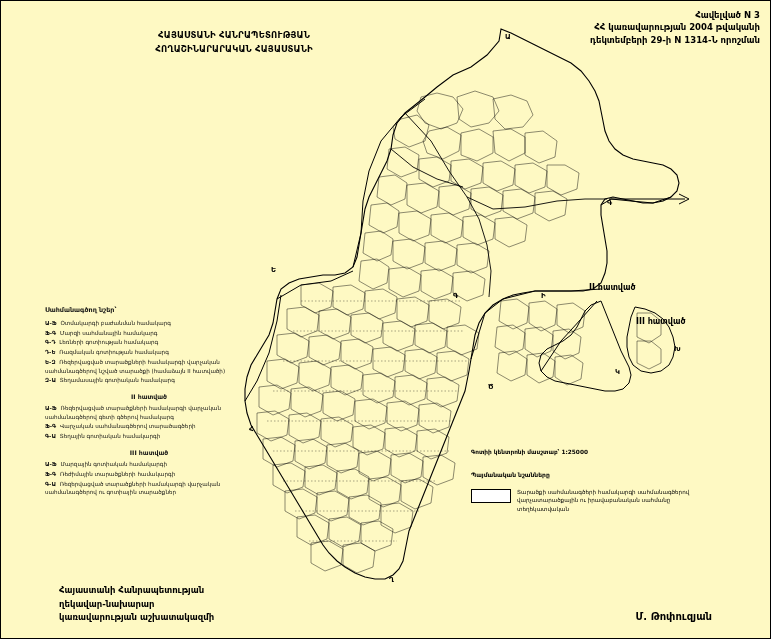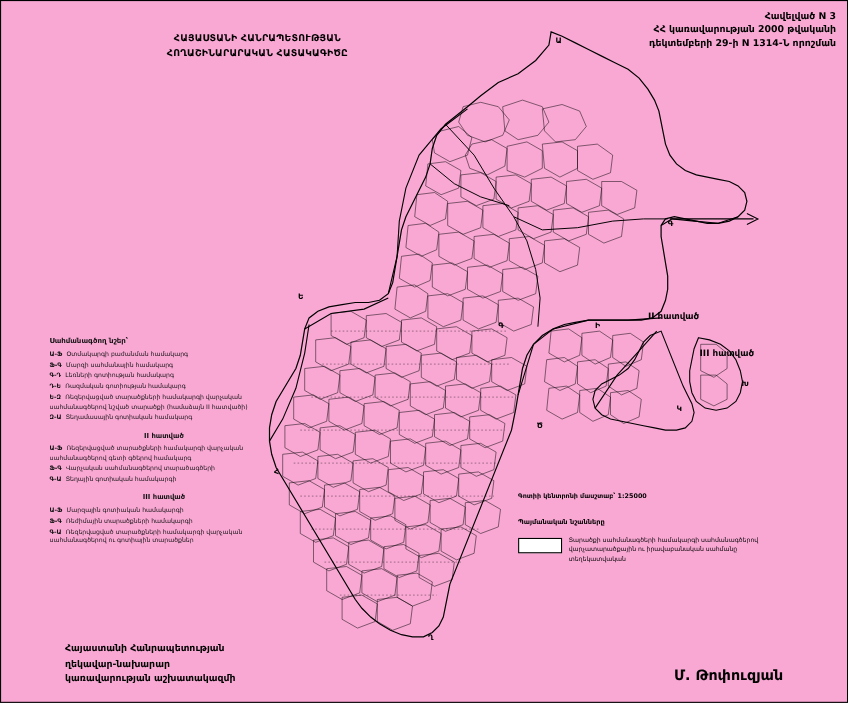--- a/index.html
+++ b/index.html
@@ -8,21 +8,21 @@
     background: #ffffff;
   }
   body {
     font-family: "DejaVu Sans", "Liberation Sans", sans-serif;
     color: #000000;
   }
   #page {
     position: relative;
     width: 771px;
     height: 639px;
-    background: #f9a8d4;
+    background: #fef9c3;
     border: 1px solid #000000;
     box-sizing: border-box;
     overflow: hidden;
   }
 
   
   .doc-ref {
     position: absolute;
     top: 8px;
     right: 10px;
@@ -139,21 +139,21 @@
     bottom: 14px;
     font-size: 8.5px;
     font-weight: bold;
     line-height: 1.55;
     width: 260px;
   }
   .footer-right {
     position: absolute;
     right: 58px;
     bottom: 16px;
-    font-size: 13px;
+    font-size: 10px;
     font-weight: bold;
     text-align: right;
   }
 
   
   #map-svg {
     position: absolute;
     left: 0;
     top: 0;
     width: 771px;
@@ -161,27 +161,27 @@
     pointer-events: none;
   }
 </style>
 </head>
 <body>
 
 <div id="page">
 
   <div class="doc-ref">
     <div>Հավելված N 3</div>
-    <div>ՀՀ կառավարության 2000 թվականի</div>
+    <div>ՀՀ կառավարության 2004 թվականի</div>
     <div>դեկտեմբերի 29-ի N 1314-Ն որոշման</div>
   </div>
 
   <div class="map-title">
     <div>ՀԱՅԱՍՏԱՆԻ ՀԱՆՐԱՊԵՏՈՒԹՅԱՆ</div>
-    <div>ՀՈՂԱՇԻՆԱՐԱՐԱԿԱՆ ՀԱՏԱԿԱԳԻԾԸ</div>
+    <div>ՀՈՂԱՇԻՆԱՐԱՐԱԿԱՆ ՀԱՅԱՍՏԱՆԻ</div>
   </div>
 
   <svg id="map-svg" viewBox="0 0 771 639" xmlns="http://www.w3.org/2000/svg">
     <g fill="none" stroke="#000000" stroke-width="0.7">
 
       <path d="M500,28 L498,40 L486,54 L470,66 L452,74 L436,86 L424,96 L414,104
                L404,112 L396,122 L392,134 L390,148 L386,160 L380,172 L374,184
                L368,196 L364,208 L362,220 L360,232 L358,244 L356,256 L352,266
                L344,272 L334,274 L322,274 L310,276 L298,278 L288,282 L280,288
                L276,298 L274,310 L272,322 L268,334 L262,344 L256,354 L250,364

